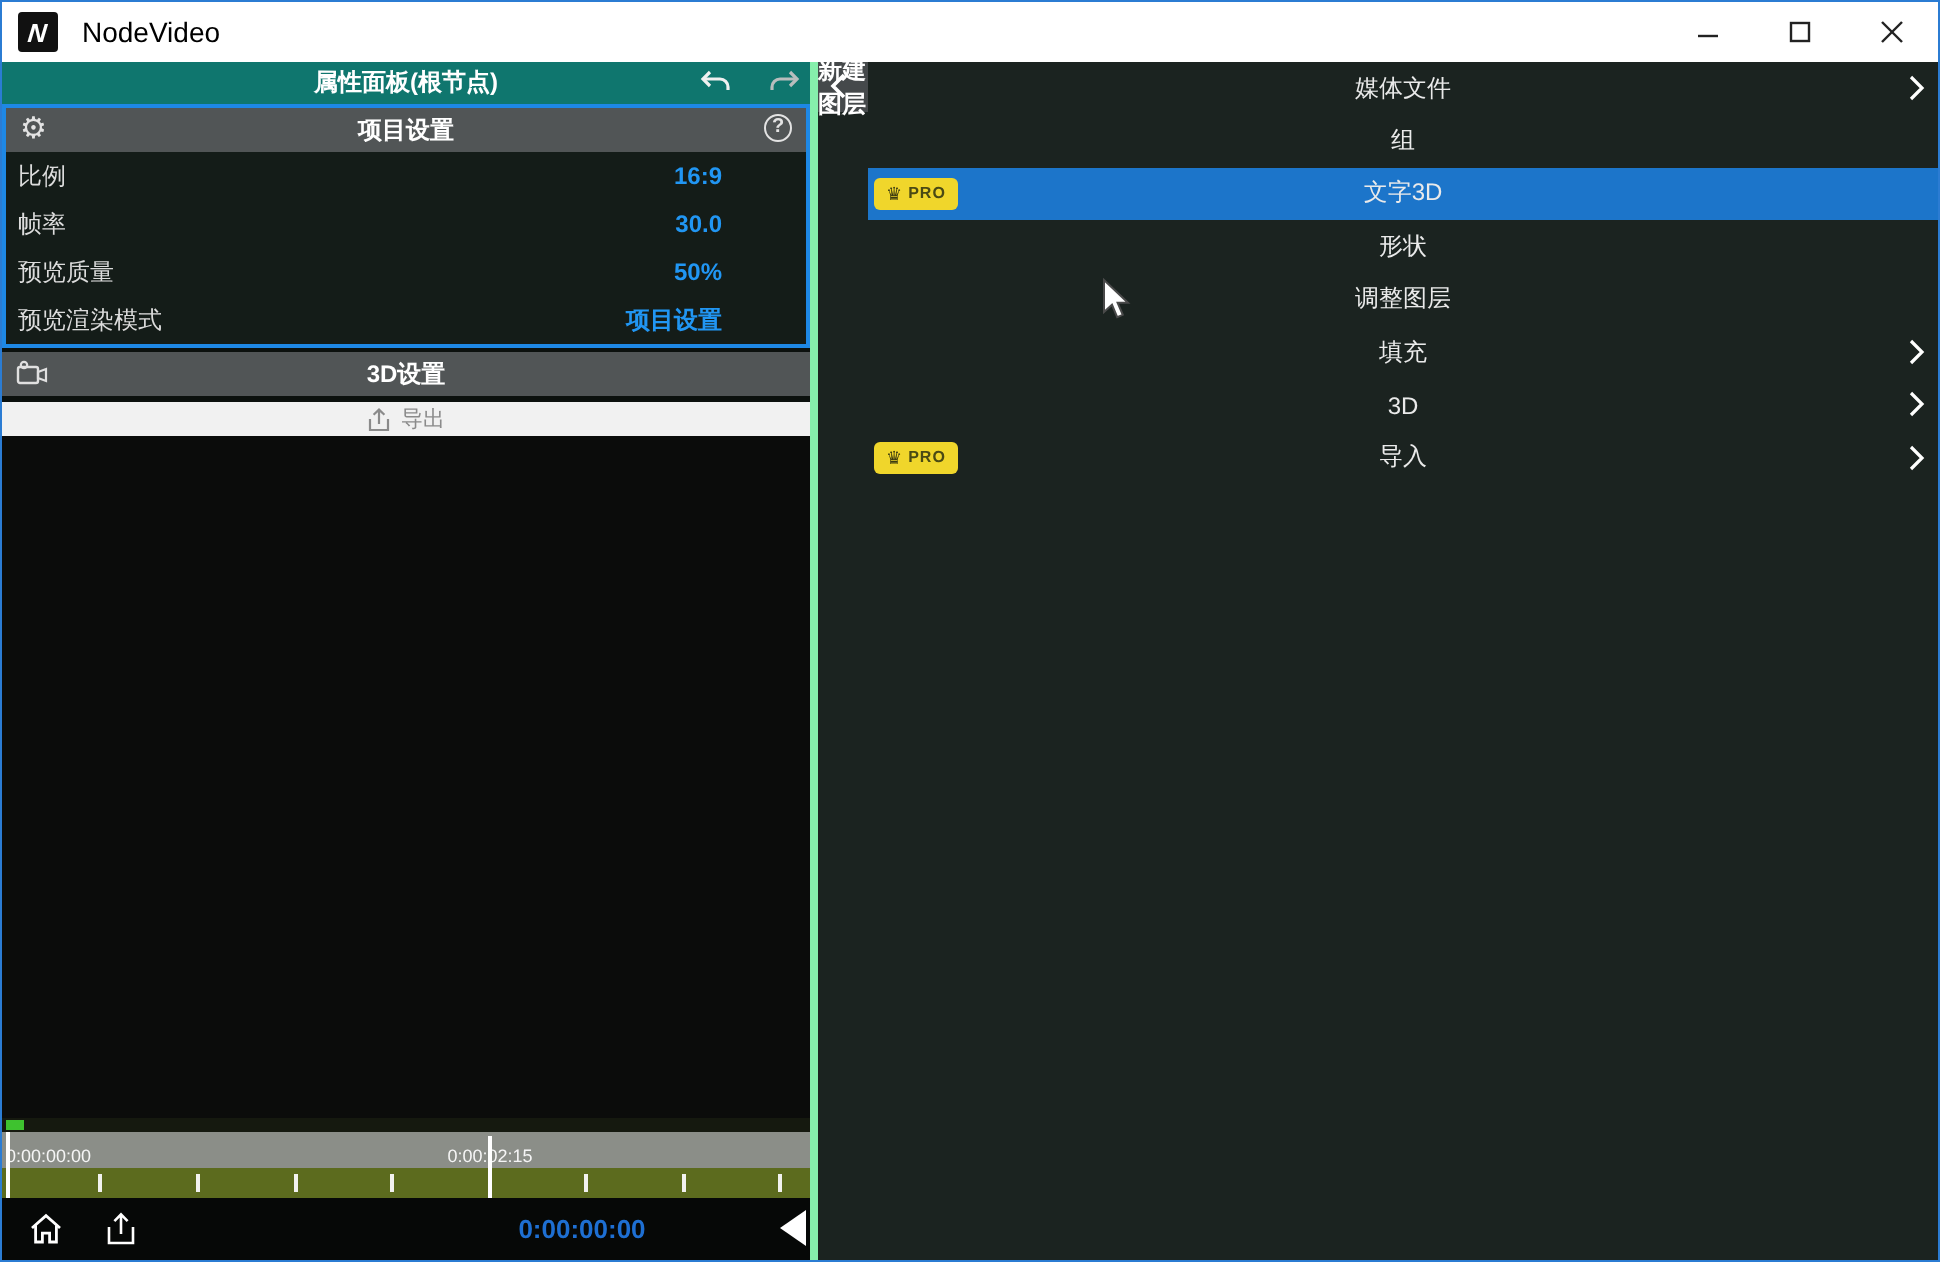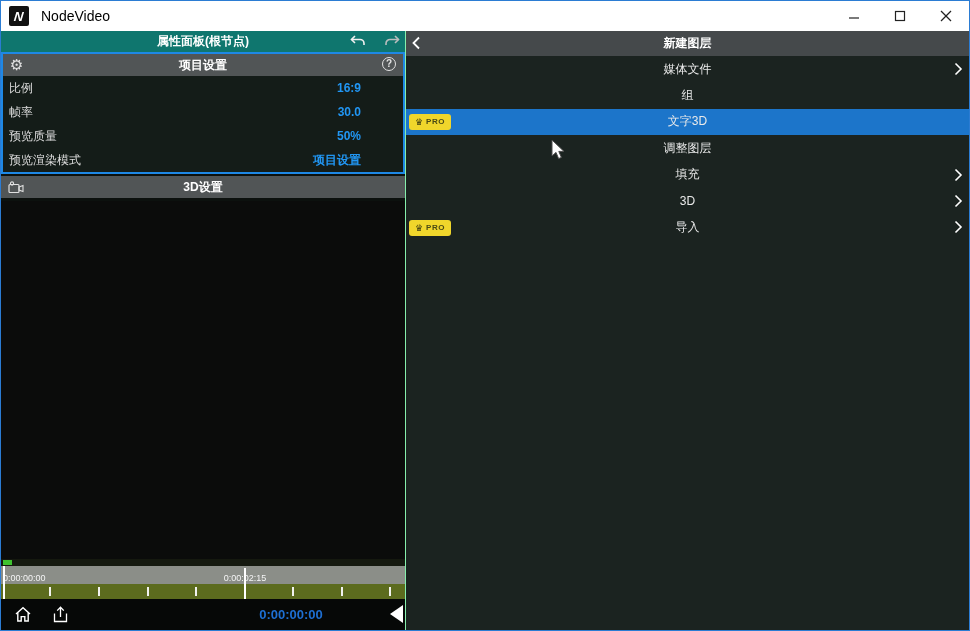--- a/index.html
+++ b/index.html
@@ -13,21 +13,21 @@
   .app-logo { width:20px; height:20px; background:#111; margin-left:8px; display:flex; align-items:center; justify-content:center; border-radius:2px; }
   .app-logo span { color:#fff; font-size:13px; font-weight:bold; font-style:italic; transform:skewX(-6deg); }
   .app-title { margin-left:12px; font-size:14px; color:#000000; }
   .titlebar-spacer { flex:1; }
   .win-btn { width:46px; height:30px; display:flex; align-items:center; justify-content:center; }
   .win-btn svg { stroke:#222; stroke-width:1.2; fill:none; }
 
   
   .main { flex:1; display:flex; min-height:0; }
   .left-panel { width:404px; flex:0 0 404px; display:flex; flex-direction:column; background:#10160f; }
-  .right-panel { flex:1; display:flex; flex-direction:column; background:#1b2320; border-left:1px solid #86efac; }
+  .right-panel { flex:1; display:flex; flex-direction:row; background:#1b2320; border-left:4px solid #86efac; }
 
   
   .prop-header { height:21px; flex:0 0 21px; background:#0f766e; position:relative; display:flex; align-items:center; justify-content:center; }
   .prop-header .title { color:#fff; font-size:12px; font-weight:bold; }
   .hist-icon { position:absolute; top:2px; width:18px; height:16px; display:flex; align-items:center; justify-content:center; }
   .undo-icon { right:38px; }
   .redo-icon { right:4px; }
 
   .project-section { border:2px solid #1e88e5; background:#141c18; flex:0 0 auto; }
   .section-header { height:22px; background:#515556; position:relative; display:flex; align-items:center; justify-content:center; }
@@ -166,20 +166,27 @@
             <rect x="1" y="3.5" width="10" height="8" rx="1" stroke="#e0e0e0" stroke-width="1.2" fill="none"></rect>
             <circle cx="4" cy="2.5" r="1.6" stroke="#e0e0e0" stroke-width="1.1" fill="none"></circle>
             <path d="M11 6 L15 4.5 V10.5 L11 9 Z" stroke="#e0e0e0" stroke-width="1.1" fill="none"></path>
           </svg>
         </span>
         <span class="title">3D设置</span>
       </div>
 
       <div class="gap3"></div>
 
+      <div class="export-row">
+        <svg width="11" height="12" viewBox="0 0 11 12">
+          <path d="M5.5 8 V1 M2.8 3.4 L5.5 0.8 L8.2 3.4" stroke="#8b8b8b" stroke-width="1.1" fill="none"></path>
+          <path d="M1 5.5 V11 H10 V5.5" stroke="#8b8b8b" stroke-width="1.1" fill="none"></path>
+        </svg>
+        <span class="lbl">导出</span>
+      </div>
 
       <div class="preview"></div>
 
       <div class="timeline">
         <div class="tl-marker"></div>
         <div class="tl-ruler">
           <span class="start-label">0:00:00:00</span>
           <span class="mid-label">0:00:02:15</span>
         </div>
         <div class="tl-track">
@@ -240,20 +247,23 @@
 
 
         <div class="menu-row selected">
           <span class="pro-badge">
             <span class="crown">♛</span>
             <span class="txt">PRO</span>
           </span>
           <span class="lbl">文字3D</span>
         </div>
 
+        <div class="menu-row">
+          <span class="lbl">形状</span>
+        </div>
 
         <div class="menu-row">
           <span class="lbl">调整图层</span>
         </div>
 
         <div class="menu-row">
           <span class="lbl">填充</span>
           <span class="row-chevron">
             <svg width="9" height="14" viewBox="0 0 9 14">
                 <path d="M1.5 1.5 L7 7 L1.5 12.5" stroke="#fff" stroke-width="1.6" fill="none"></path>

